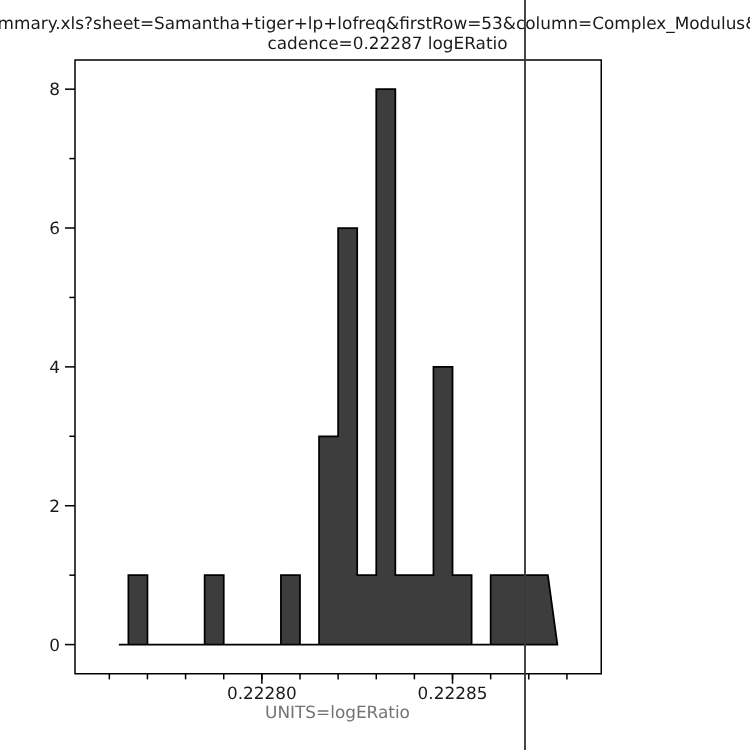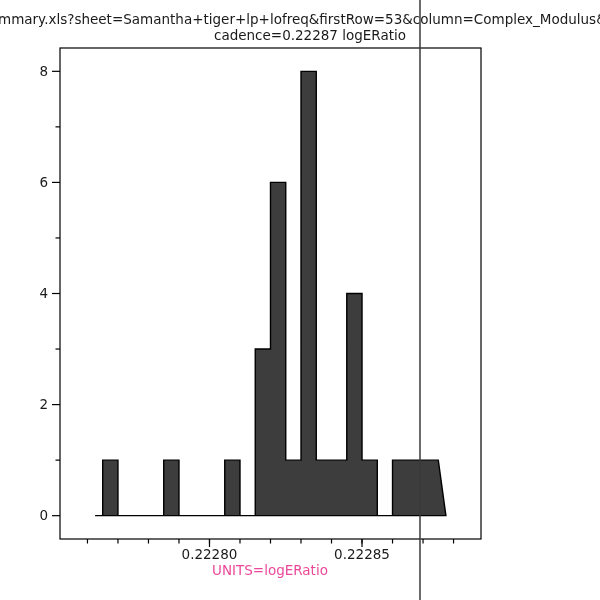--- a/index.html
+++ b/index.html
@@ -13,21 +13,21 @@
   .title-line {
     position: absolute;
     font-size: 13.5px;
     color: #1a1a1a;
     white-space: nowrap;
   }
   #title-line1 { top: 11px; left: -2px; }
   #title-line2 { top: 27px; left: 270px; transform: translateX(-50%); margin-left: 40px; }
   #x-axis-label { 
     position: absolute; top: 562px; left: 270px; transform: translateX(-50%);
-    font-size: 13.5px; color: #ec4899; white-space: nowrap;
+    font-size: 13.5px; color: #737373; white-space: nowrap;
   }
   #chart-svg { position: absolute; top: 0; left: 0; }
   text {
     font-family: "DejaVu Sans", sans-serif;
     font-size: 13.5px;
     fill: #1a1a1a;
   }
 </style>
 </head>
 <body>

